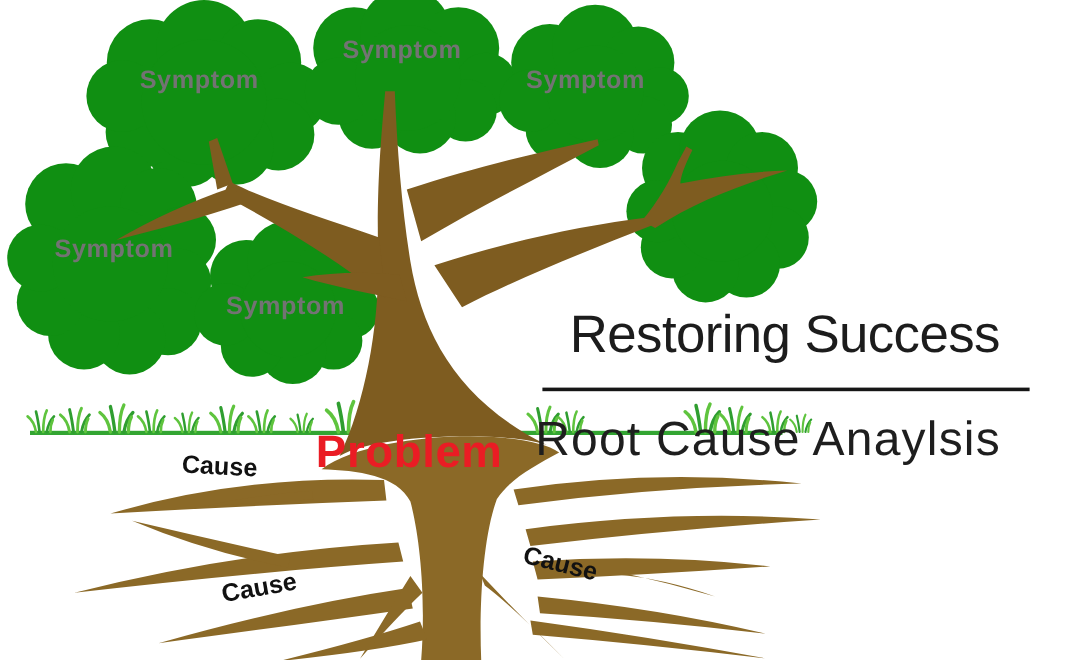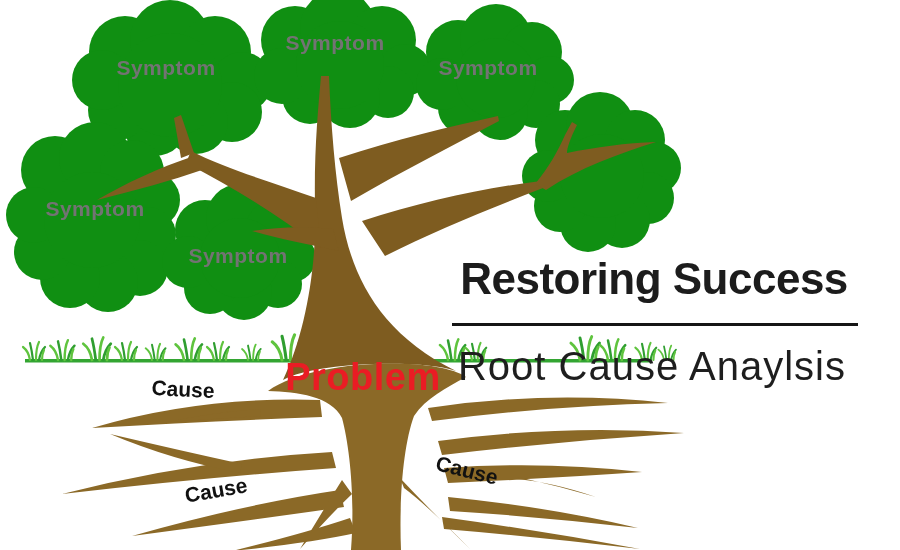--- a/index.html
+++ b/index.html
@@ -10,23 +10,23 @@
 
   .label { position:absolute; transform:translate(-50%,-50%); white-space:nowrap; line-height:1; }
   .symptom { color:#737373; font-weight:bold; font-size:21px; letter-spacing:.5px; }
   .problem { color:var(--problem,#ea1c24); font-weight:bold; font-size:38px; letter-spacing:.5px; }
   .cause   { color:#111111; font-weight:bold; font-size:21px; }
   .rot-c1 { transform:translate(-50%,-50%) rotate(3deg); }
   .rot-c2 { transform:translate(-50%,-50%) rotate(-10deg); }
   .rot-c3 { transform:translate(-50%,-50%) rotate(14deg); }
 
   .title-block { position:absolute; left:446px; top:256px; width:416px; text-align:center; }
-  .heading { font-size:44px; font-weight:bold; letter-spacing:-0.5px; color:var(--ink,#1c1c1c); line-height:1.05; }
+  .heading { font-size:44px; font-weight:normal; letter-spacing:-0.5px; color:var(--ink,#1c1c1c); line-height:1.05; }
   .divider { position:absolute; left:452px; top:323px; width:406px; height:3px; background:#161616; }
-  .subheading { position:absolute; left:430px; top:344px; width:416px; text-align:right;
+  .subheading { position:absolute; left:446px; top:344px; width:416px; text-align:left;
                 font-size:40px; font-weight:300; letter-spacing:1px; color:#1e1e1e; line-height:1.1; }
 </style>
 </head>
 <body>
 
 <div class="stage">
 
   <svg width="900" height="550" viewBox="0 0 900 550">
     <defs>
       <g id="tuft" fill="none" stroke-width="2.2" stroke-linecap="round">
@@ -163,21 +163,21 @@
       <path d="M400,478 Q432,512 470,549 Q428,506 404,488 Z"></path>
     </g>
   </svg>
 
   <span class="label symptom" style="left:166px; top:67px;">Symptom</span>
   <span class="label symptom" style="left:335px; top:42px;">Symptom</span>
   <span class="label symptom" style="left:488px; top:67px;">Symptom</span>
   <span class="label symptom" style="left:95px;  top:208px;">Symptom</span>
   <span class="label symptom" style="left:238px; top:255px;">Symptom</span>
 
-  <span class="label problem" style="left:363px; top:377px;">Problem</span>
+  <span class="label problem" style="left:341px; top:377px;">Problem</span>
 
   <span class="label cause rot-c1" style="left:183px; top:389px;">Cause</span>
   <span class="label cause rot-c2" style="left:216px; top:490px;">Cause</span>
   <span class="label cause rot-c3" style="left:467px; top:470px;">Cause</span>
 
   <div class="title-block">
     <div class="heading">Restoring Success</div>
   </div>
   <div class="divider"></div>
   <div class="subheading">Root Cause Anaylsis</div>

